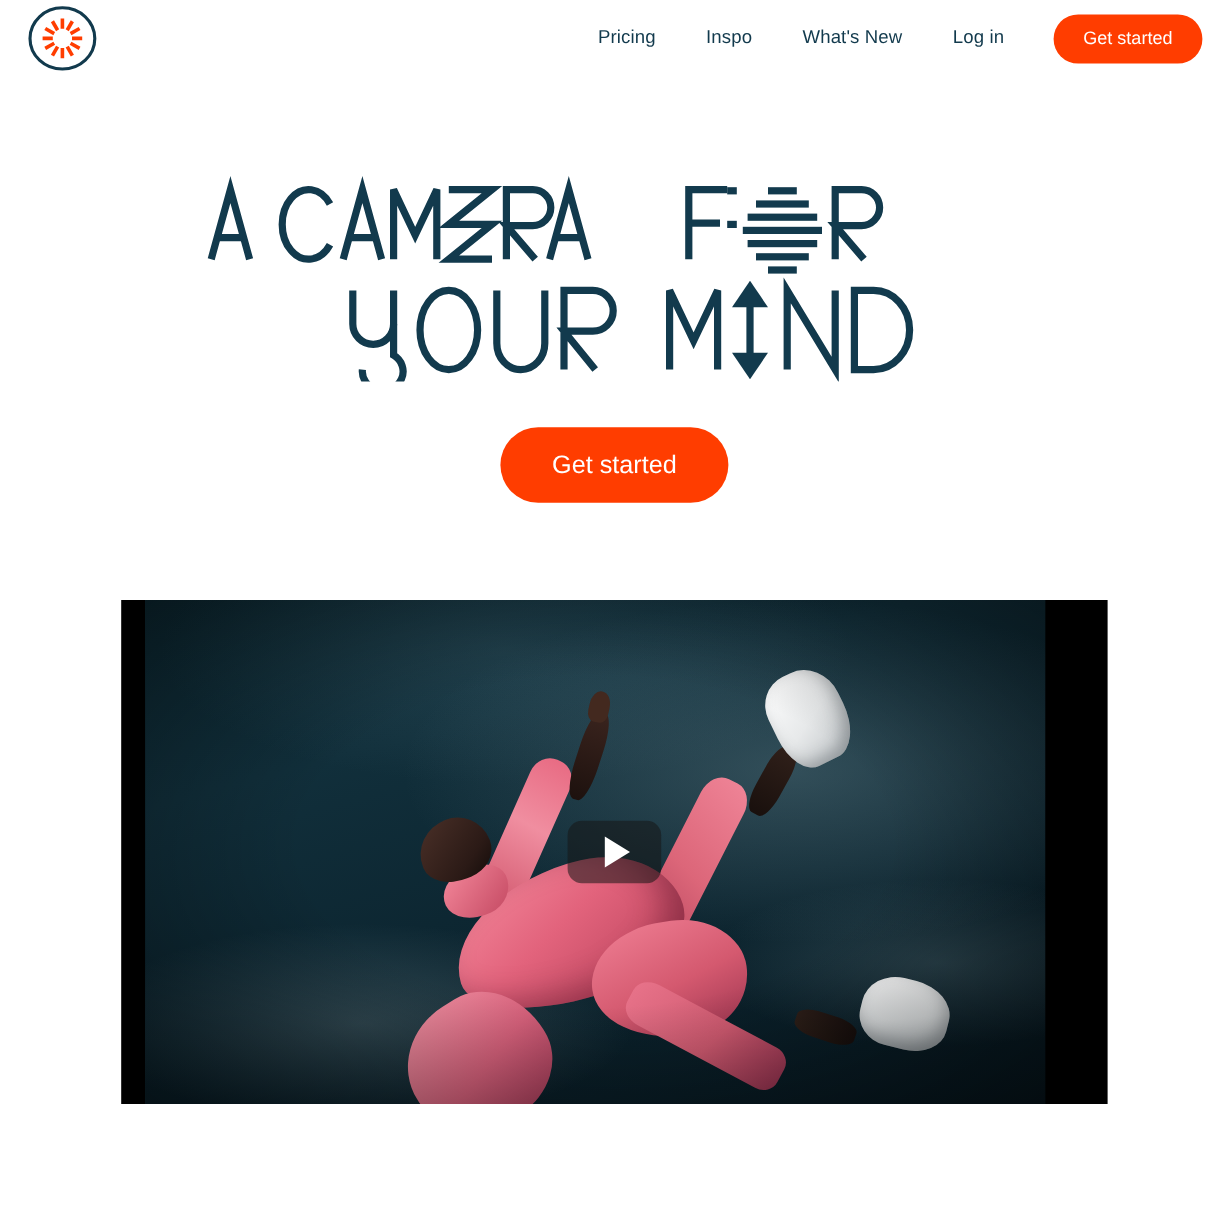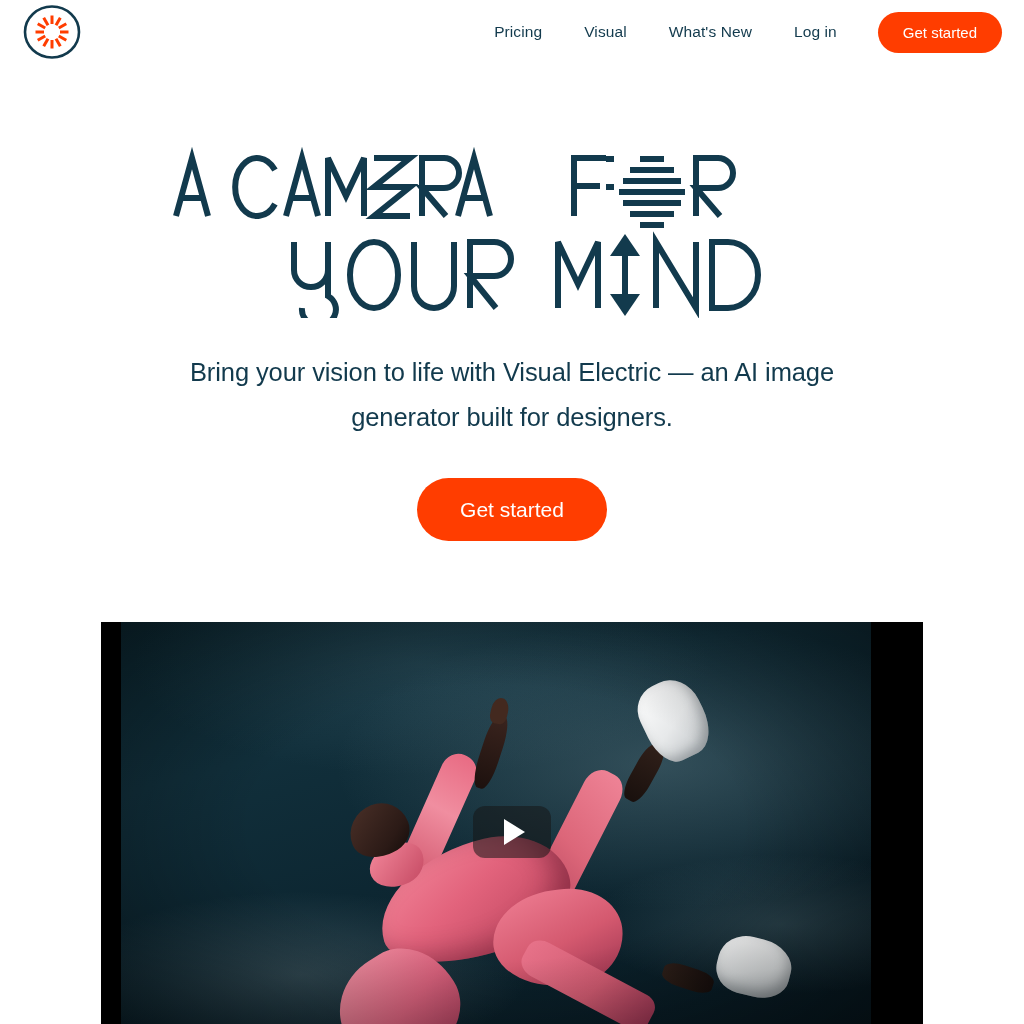--- a/index.html
+++ b/index.html
@@ -270,21 +270,21 @@
         <line x1="13.5" y1="28" x2="22.0" y2="28"></line>
         <line x1="15.7" y1="19.7" x2="23.2" y2="24.0"></line>
         <line x1="21.7" y1="13.7" x2="26.0" y2="21.2"></line>
       </g>
       <circle cx="30" cy="28" r="5.2" fill="none" stroke="#ff3d00" stroke-width="0"></circle>
     </svg>
   </a>
 
   <nav class="nav-wrap">
     <a class="nav-link" href="#">Pricing</a>
-    <a class="nav-link" href="#">Visual</a>
+    <a class="nav-link" href="#">Inspo</a>
     <a class="nav-link" href="#">What's New</a>
     <a class="nav-link" href="#">Log in</a>
     <button class="nav-cta">Get started</button>
   </nav>
 
 </header>
 
 <section class="hero">
 
   <svg class="hero-title-svg" viewBox="0 0 700 180" role="img" aria-label="A CAMERA FOR YOUR MIND">
@@ -342,21 +342,20 @@
         <path d="M463 178 L478 156 L448 156 Z"></path>
       </g>
 
       <path d="M494 170 L494 104 L534 170 L534 104"></path>
 
       <path d="M550 104 L550 170 L566 170 A30 33 0 0 0 566 104 Z"></path>
 
     </g>
   </svg>
 
-  <p class="hero-sub">Bring your vision to life with Visual Electric — an AI image generator built for designers.</p>
 
   <div class="hero-cta-wrap">
     <button class="hero-cta">Get started</button>
   </div>
 
 </section>
 
 <section class="video-section">
   <div class="video-frame">
     <div class="video-inner">

